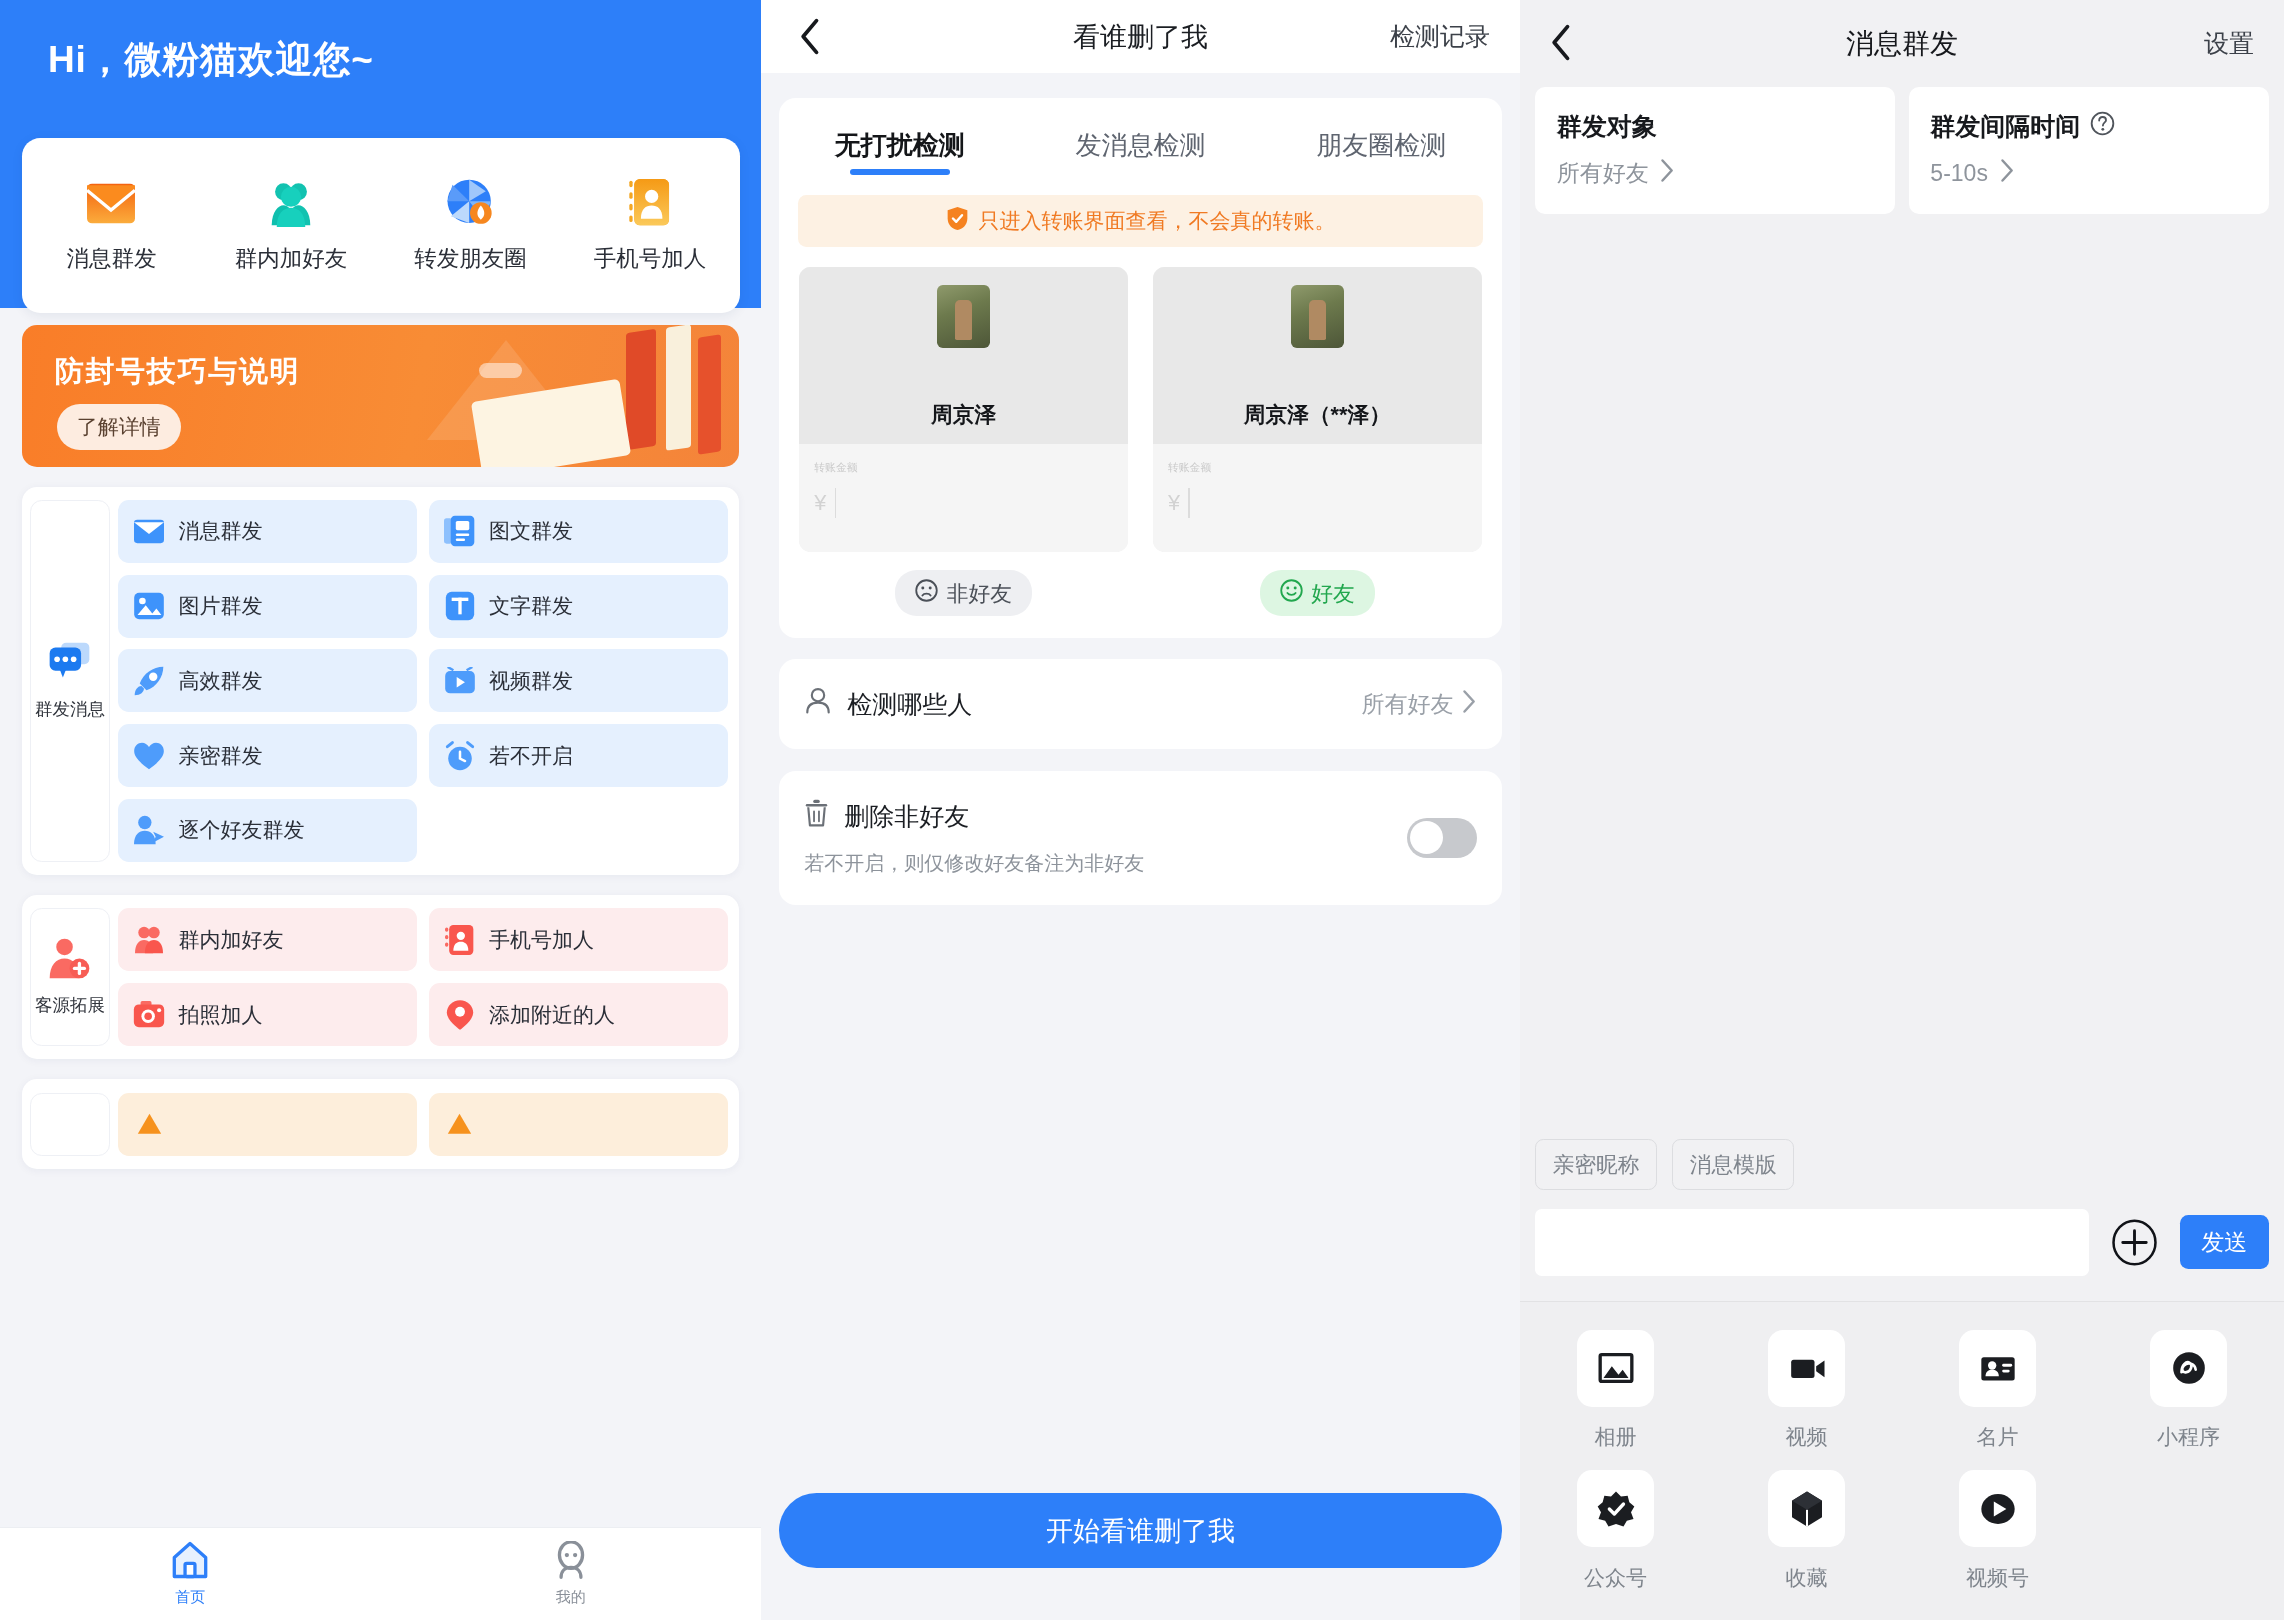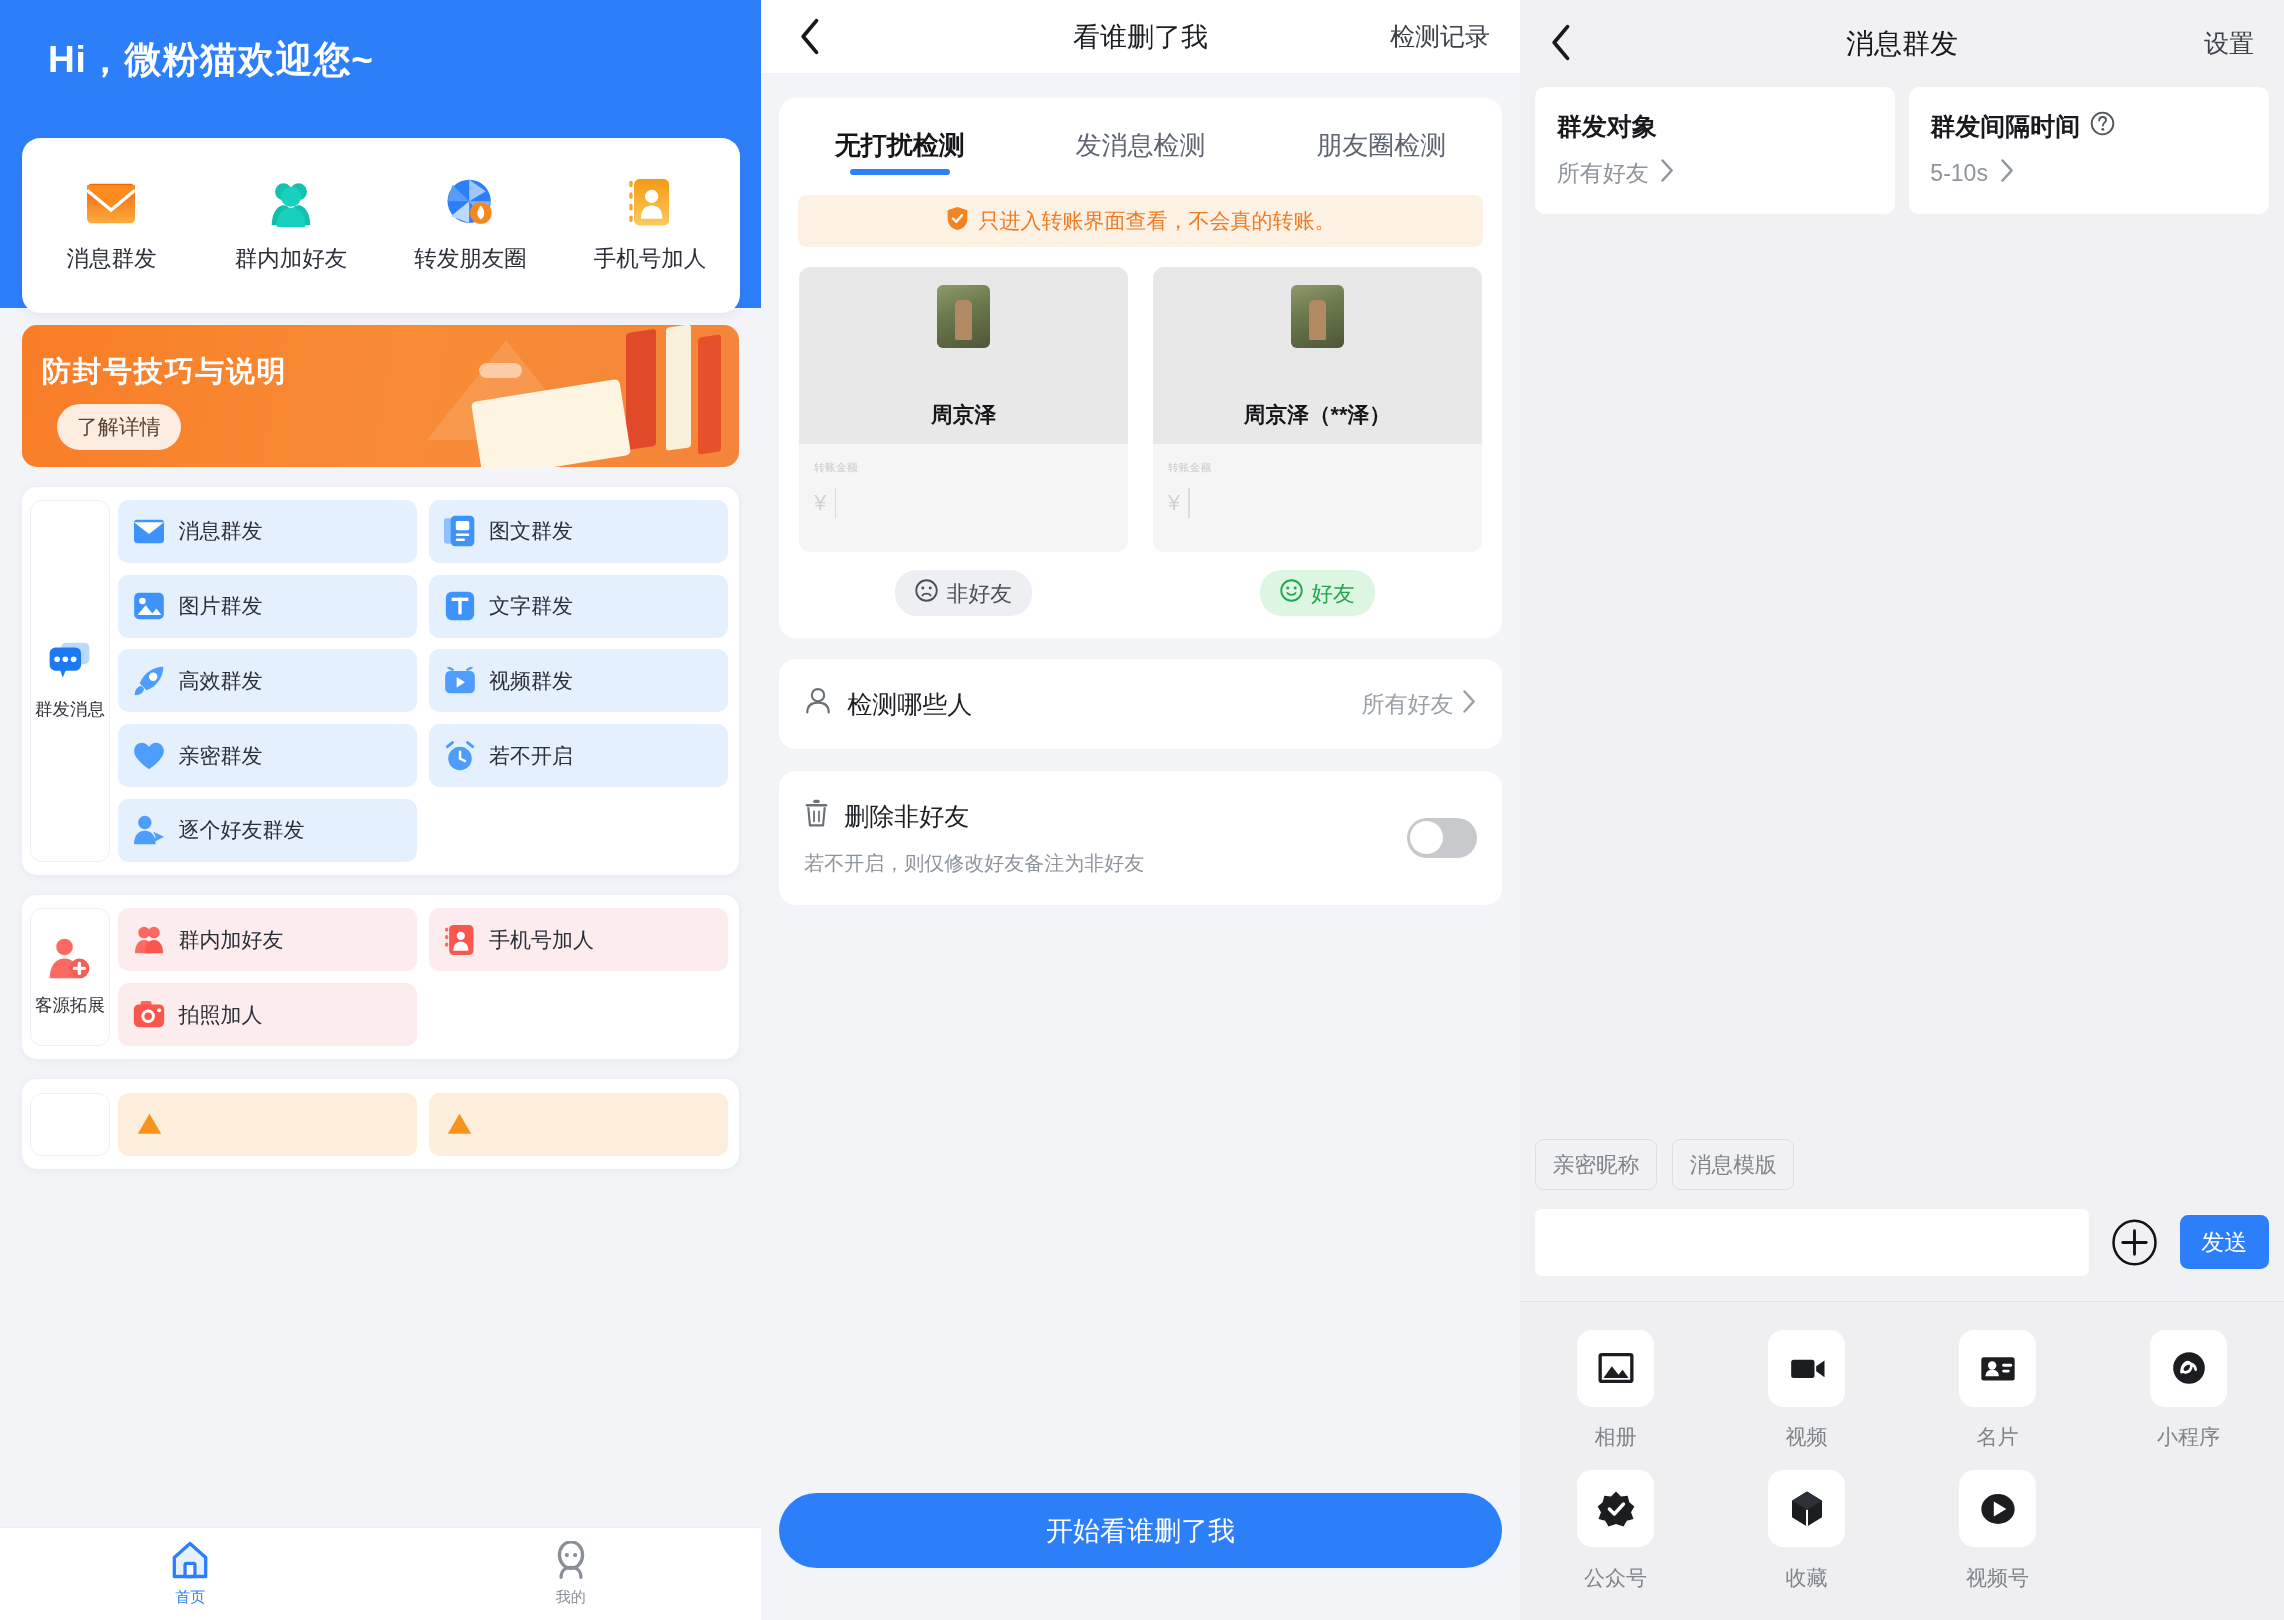--- a/index.html
+++ b/index.html
@@ -31,21 +31,21 @@
   .p1-quick .qi { width: 52px; height: 52px; display: flex; align-items: center; justify-content: center; }
   .p1-quick .ql { font-size: 22.5px; color: #2b2f38; }
 
   .p1-scroll { position: absolute; top: 308px; left: 0; width: 761px; bottom: 0; overflow: hidden; }
 
   .p1-banner {
     margin: 16.7px 21.7px 0 21.7px; height: 142px; border-radius: 15px;
     background: linear-gradient(100deg,#f97d28 0%,#f88c35 55%,#f4843a 100%);
     position: relative; overflow: hidden;
   }
-  .p1-banner .bt { position: absolute; left: 20px; top: 27.5px; font-size: 29px; font-weight: bold; color: #fff; letter-spacing: 1.7px; }
+  .p1-banner .bt { position: absolute; left: 33px; top: 27.5px; font-size: 29px; font-weight: bold; color: #fff; letter-spacing: 1.7px; }
   .p1-banner .bb {
     position: absolute; left: 35px; top: 79px; padding: 9.2px 20px;
     background: #fdece0; color: #5a4130; font-size: 21px; border-radius: 23px;
   }
   .p1-banner .deco1 { position: absolute; right: 83px; top: 6.7px; width: 30px; height: 117px; background: #e04a28; border-radius: 3.3px; transform: skewY(-8deg); }
   .p1-banner .deco2 { position: absolute; right: 48px; top: 1.7px; width: 25px; height: 123px; background: #f9f0dc; border-radius: 3.3px; transform: skewY(-8deg); }
   .p1-banner .deco3 { position: absolute; right: 18.3px; top: 11.7px; width: 23px; height: 117px; background: #e6512c; border-radius: 3.3px; transform: skewY(-8deg); }
   .p1-banner .deco4 { position: absolute; right: 113px; top: 65px; width: 150px; height: 77px; background: #fdf4e2; transform: rotate(-9deg); border-radius: 5px; }
   .p1-banner .cloud { position: absolute; right: 217px; top: 38px; width: 43px; height: 15px; background: rgba(255,255,255,.5); border-radius: 10px; }
   .p1-banner .mount { position: absolute; right: 154px; top: 15px; width: 0; height: 0; border-left: 79px solid transparent; border-right: 79px solid transparent; border-bottom: 100px solid rgba(255,255,255,.12); }
@@ -392,20 +392,29 @@
                 <svg width="32" height="27" viewBox="0 0 38 32">
                   <rect x="9" y="0" width="13" height="6" rx="2" fill="#fa6a62"></rect>
                   <rect x="1" y="4" width="36" height="27" rx="6" fill="#f9564d"></rect>
                   <circle cx="18" cy="18" r="8" fill="#fff"></circle>
                   <circle cx="18" cy="18" r="4.5" fill="#f9564d"></circle>
                   <circle cx="31" cy="11" r="2.4" fill="#fff"></circle>
                 </svg>
               </span>
             <span class="cl">拍照加人</span>
           </div>
+          <div class="p1-cell">
+            <span class="ci">
+                <svg width="28" height="32" viewBox="0 0 34 38">
+                  <path d="M17 1 C8 1 1 8 1 16 C1 26 17 37 17 37 C17 37 33 26 33 16 C33 8 26 1 17 1 Z" fill="#f9564d"></path>
+                  <circle cx="17" cy="15" r="6" fill="#fff"></circle>
+                </svg>
+              </span>
+            <span class="cl">添加附近的人</span>
+          </div>
         </div>
       </div>
 
       <div class="p1-group cat-orange">
         <div class="p1-gside">
           <span class="gs-ic"></span>
           <span class="gs-lb"></span>
         </div>
         <div class="p1-ggrid">
           <div class="p1-cell">

